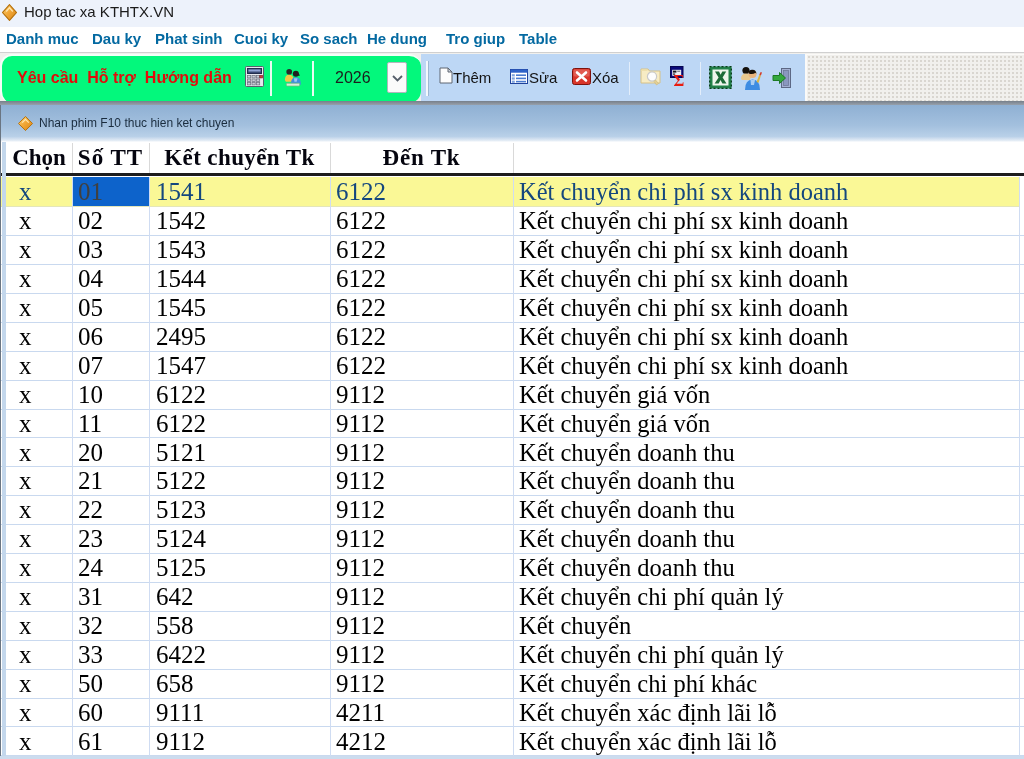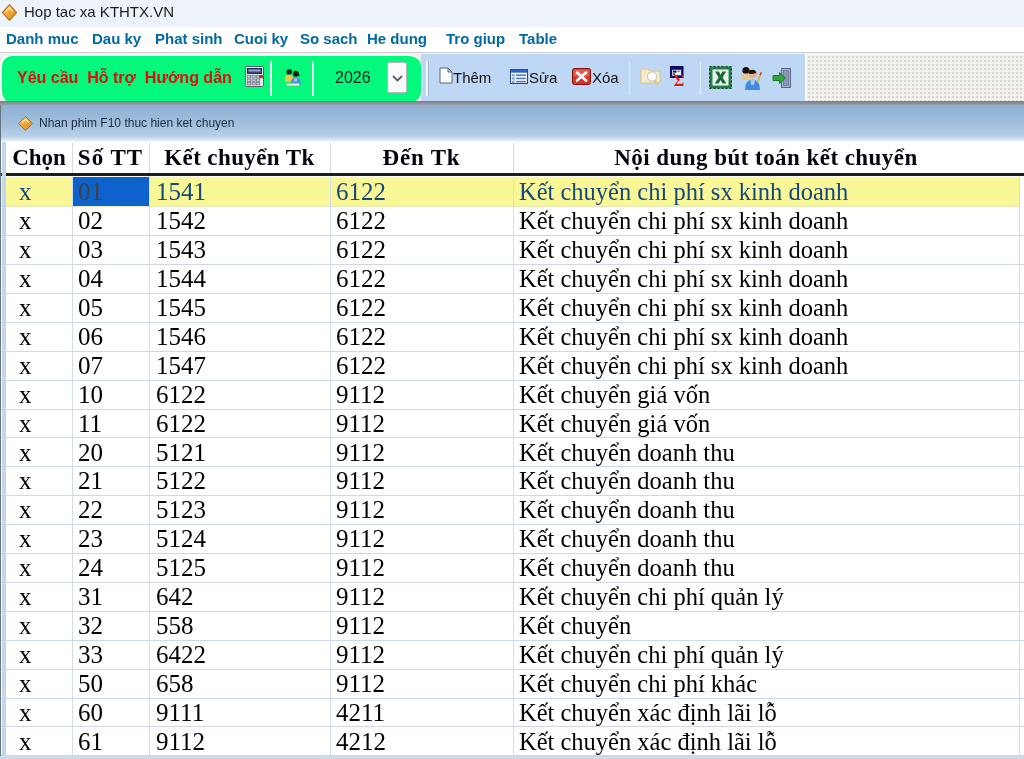--- a/index.html
+++ b/index.html
@@ -188,21 +188,20 @@
       <path d="M4.5 7 L8 3.5 L11.5 7" fill="none" stroke="#ffedbe" stroke-width="1.3" opacity="0.9"></path>
     </svg>
   <span class="txt">Nhan phim F10 thuc hien ket chuyen</span>
 </div>
 <div id="gridwrap">
   <div id="ghead">
     <span style="left:6px; width:66px;">Chọn</span>
     <span style="left:72px; width:77px; letter-spacing:1px;">Số TT</span>
     <span style="left:149px; width:181px; letter-spacing:0.4px;">Kết chuyển Tk</span>
     <span style="left:330px; width:183px; letter-spacing:0.8px;">Đến Tk</span>
-    <span style="left:513px; width:506px; letter-spacing:0.45px;">Nội dung bút toán kết chuyển</span>
   </div>
   <div class="hvline" style="left:72px"></div>
 <div class="hvline" style="left:149px"></div>
 <div class="hvline" style="left:330px"></div>
 <div class="hvline" style="left:513px"></div>
   <div id="hline"></div>
 <div class="row sel" style="top:177.0px;height:30.3px">
       <span class="bluecell"></span>
       <span class="cx">x</span>
       <span class="cn">01</span>
@@ -234,21 +233,21 @@
 <div class="row" style="top:294.0px;height:28.9px">
       <span class="cx">x</span>
       <span class="cn">05</span>
       <span class="ca">1545</span>
       <span class="cb">6122</span>
       <span class="cd">Kết chuyển chi phí sx kinh doanh</span>
     </div>
 <div class="row" style="top:322.9px;height:28.9px">
       <span class="cx">x</span>
       <span class="cn">06</span>
-      <span class="ca">1546</span>
+      <span class="ca">2495</span>
       <span class="cb">6122</span>
       <span class="cd">Kết chuyển chi phí sx kinh doanh</span>
     </div>
 <div class="row" style="top:351.8px;height:28.9px">
       <span class="cx">x</span>
       <span class="cn">07</span>
       <span class="ca">1547</span>
       <span class="cb">6122</span>
       <span class="cd">Kết chuyển chi phí sx kinh doanh</span>
     </div>

